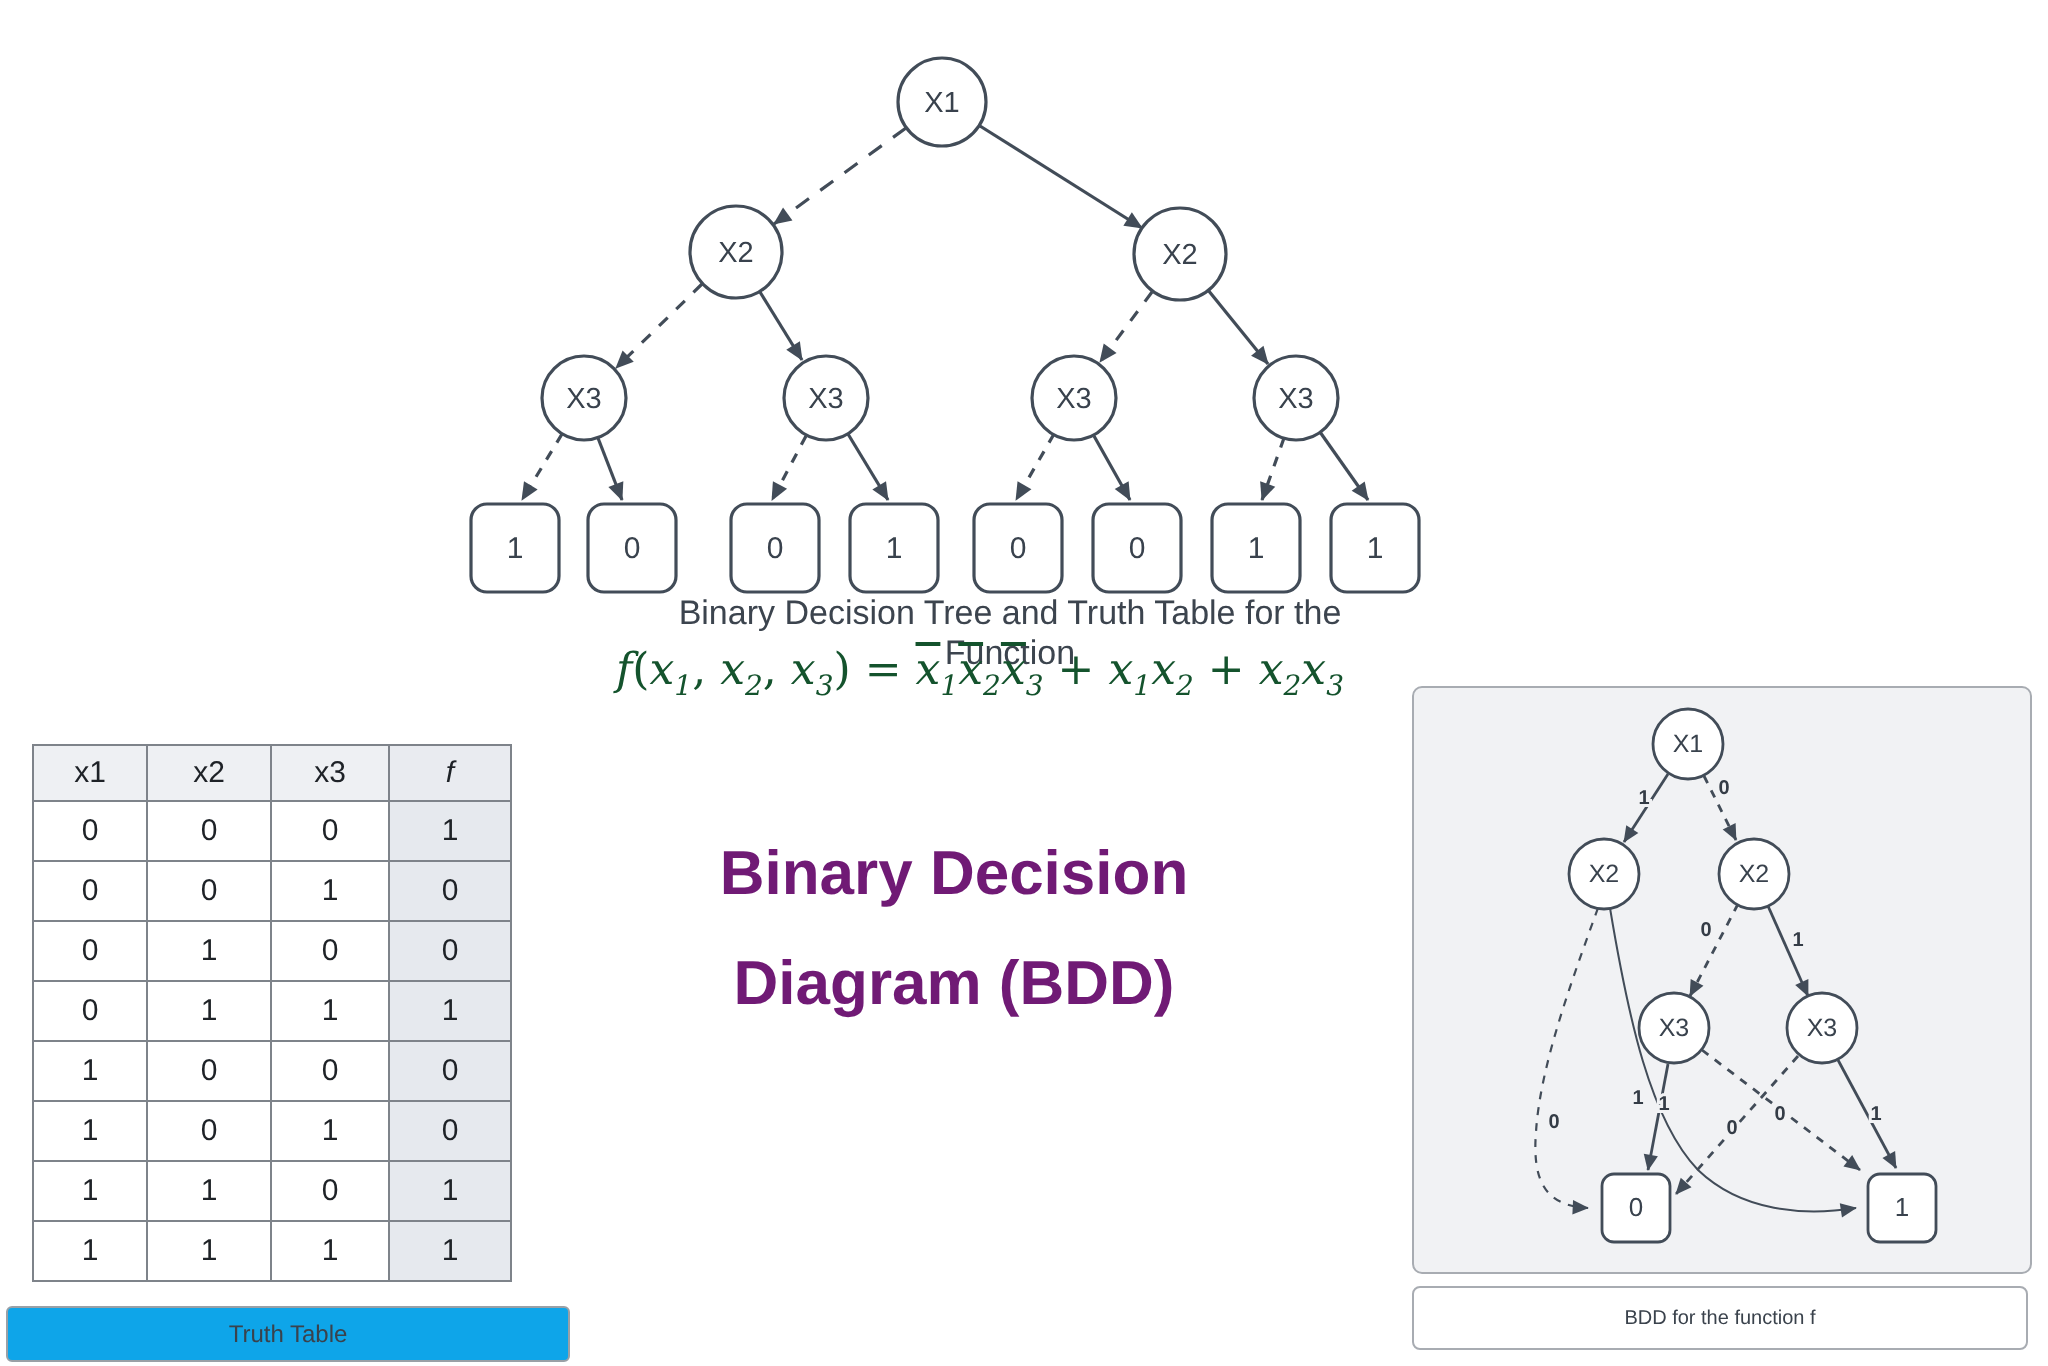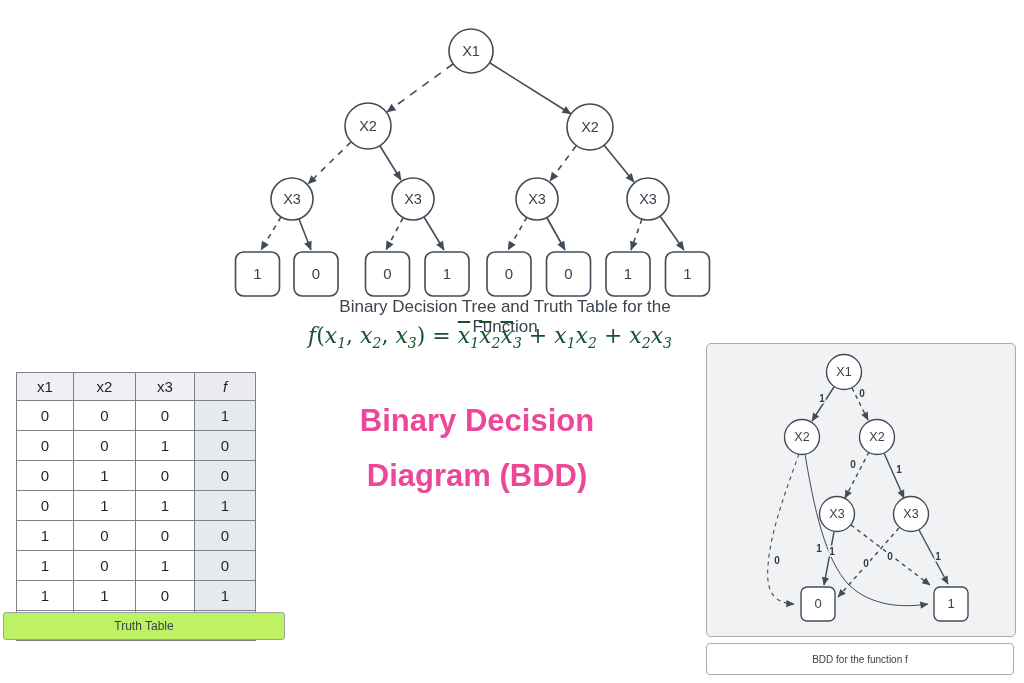--- a/index.html
+++ b/index.html
@@ -34,44 +34,44 @@
     left:290px; top:323px; width:400px; text-align:center;
     font-family:"DejaVu Serif", serif; font-size:22px; color:#14532d;
     white-space:nowrap;
   }
   #formula .fi { font-style:italic; }
   #formula sub { font-size:14px; line-height:0; }
   #formula .fbar { text-decoration:overline; }
 
   
   #main-title {
-    left:327px; top:393px; width:300px; text-align:center;
-    font-size:31px; font-weight:bold; line-height:55px; color:#ec4899;
+    left:327px; top:409px; width:300px; text-align:center;
+    font-size:31px; font-weight:bold; line-height:55px; color:#701a75;
   }
 
   
   #truth-table-wrap { left:16px; top:372px; }
   #truth-table-wrap table { border-collapse:collapse; }
   #truth-table-wrap th, #truth-table-wrap td {
     border:1px solid #7e838a; text-align:center;
     font-size:15px; color:#1e2227; padding:0;
   }
   #truth-table-wrap th { height:27px; background:#eef0f3; font-weight:normal; }
   #truth-table-wrap td { height:29px; background:#ffffff; }
   #truth-table-wrap th:nth-child(1), #truth-table-wrap td:nth-child(1) { width:56px; }
   #truth-table-wrap th:nth-child(2), #truth-table-wrap td:nth-child(2) { width:61px; }
   #truth-table-wrap th:nth-child(3), #truth-table-wrap td:nth-child(3) { width:58px; }
   #truth-table-wrap th:nth-child(4), #truth-table-wrap td:nth-child(4) { width:60px; }
   #truth-table-wrap .fcol { background:#e6e9ee; }
   #truth-table-wrap .fhead { font-style:italic; background:#e9ebf0; }
 
   
   #tt-caption-box {
-    left:3px; top:612px; width:280px; height:26px;
-    background:#bef264; border:1px solid #9aa0a6; border-radius:3px;
+    left:3px; top:653px; width:280px; height:26px;
+    background:#0ea5e9; border:1px solid #9aa0a6; border-radius:3px;
     display:flex; align-items:center; justify-content:center;
     font-size:12px; color:#3a424c;
   }
 
   
   #bdd-panel {
     left:706px; top:343px; width:308px; height:292px;
     background:#f1f2f4; border:1px solid #a8acb2; border-radius:5px;
   }
   #bdd-caption-box {

